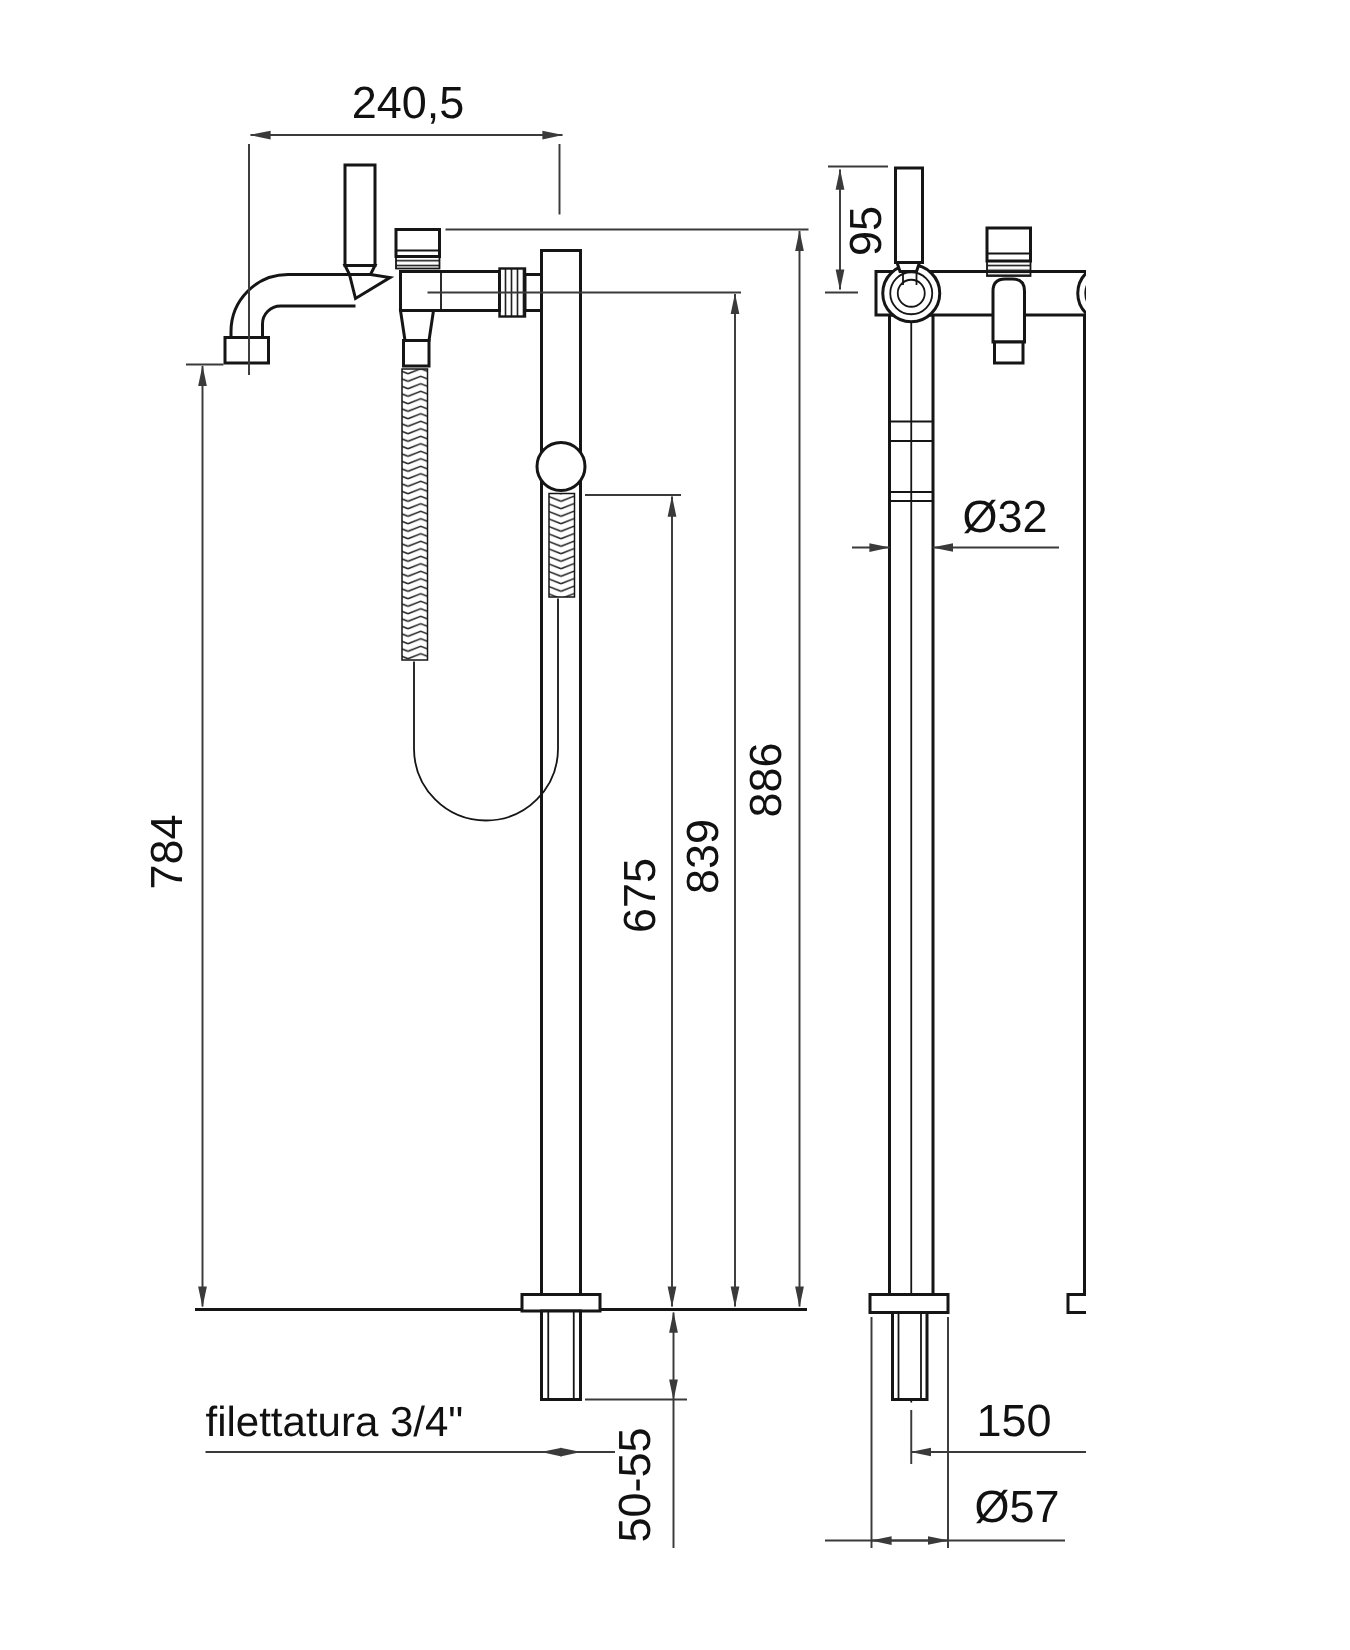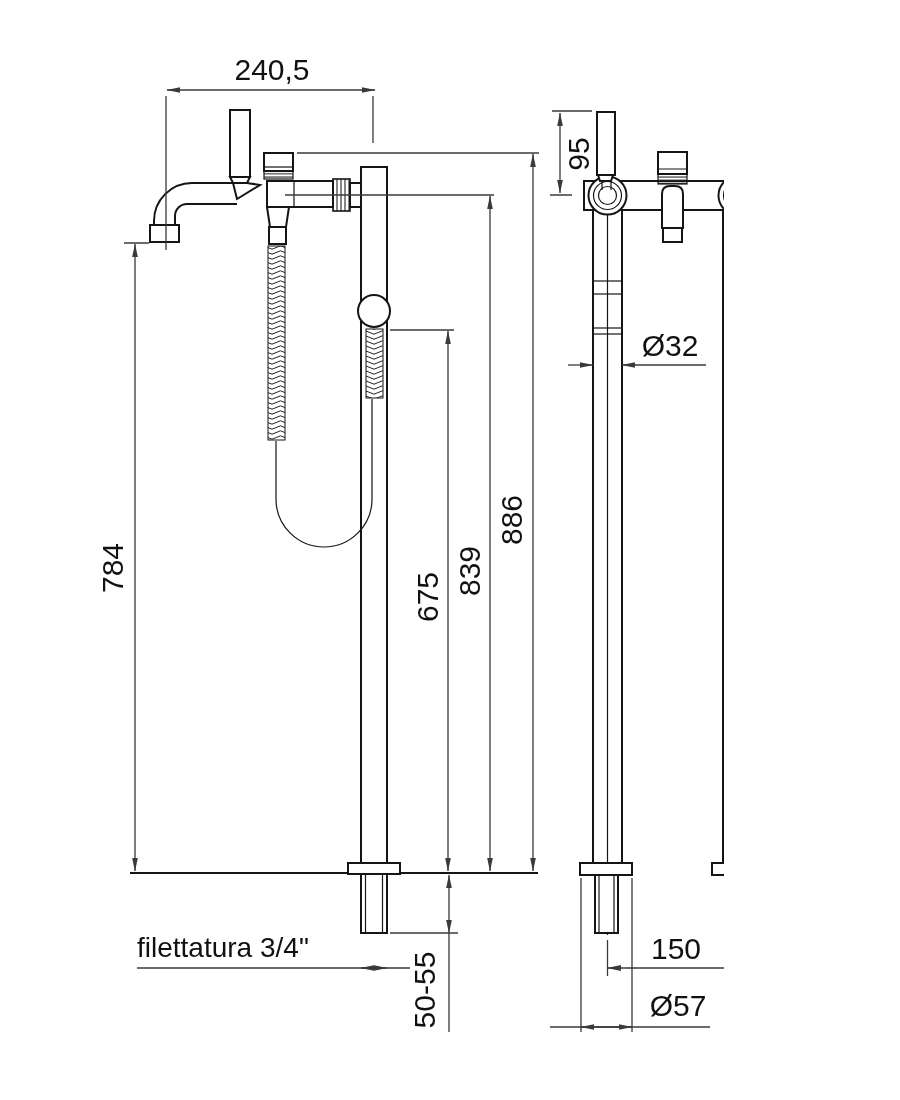--- a/index.html
+++ b/index.html
@@ -1,17 +1,17 @@
 <!DOCTYPE html>
 <html><head>
 <meta charset="utf-8">
 <style>
   html,body{margin:0;padding:0;background:#ffffff;}
   .stage{position:relative;width:724px;height:1100px;background:#ffffff;overflow:hidden;
-         font-family:"Liberation Sans", sans-serif;border-radius:10px;}
+         font-family:"Liberation Sans", sans-serif;}
   svg{position:absolute;left:0;top:0;}
   .obj{stroke:#151515;stroke-width:2;fill:none;}
   .objf{stroke:#151515;stroke-width:2;fill:#ffffff;}
   .thin{stroke:#151515;stroke-width:1.2;fill:none;}
   .dim{stroke:#3a3a3a;stroke-width:1.3;fill:none;}
   .dimtxt{fill:#111111;font-family:"Liberation Sans", sans-serif;font-size:30px;}
   .notetxt{fill:#111111;font-family:"Liberation Sans", sans-serif;font-size:28px;}
 </style>
 </head>
 <body>

